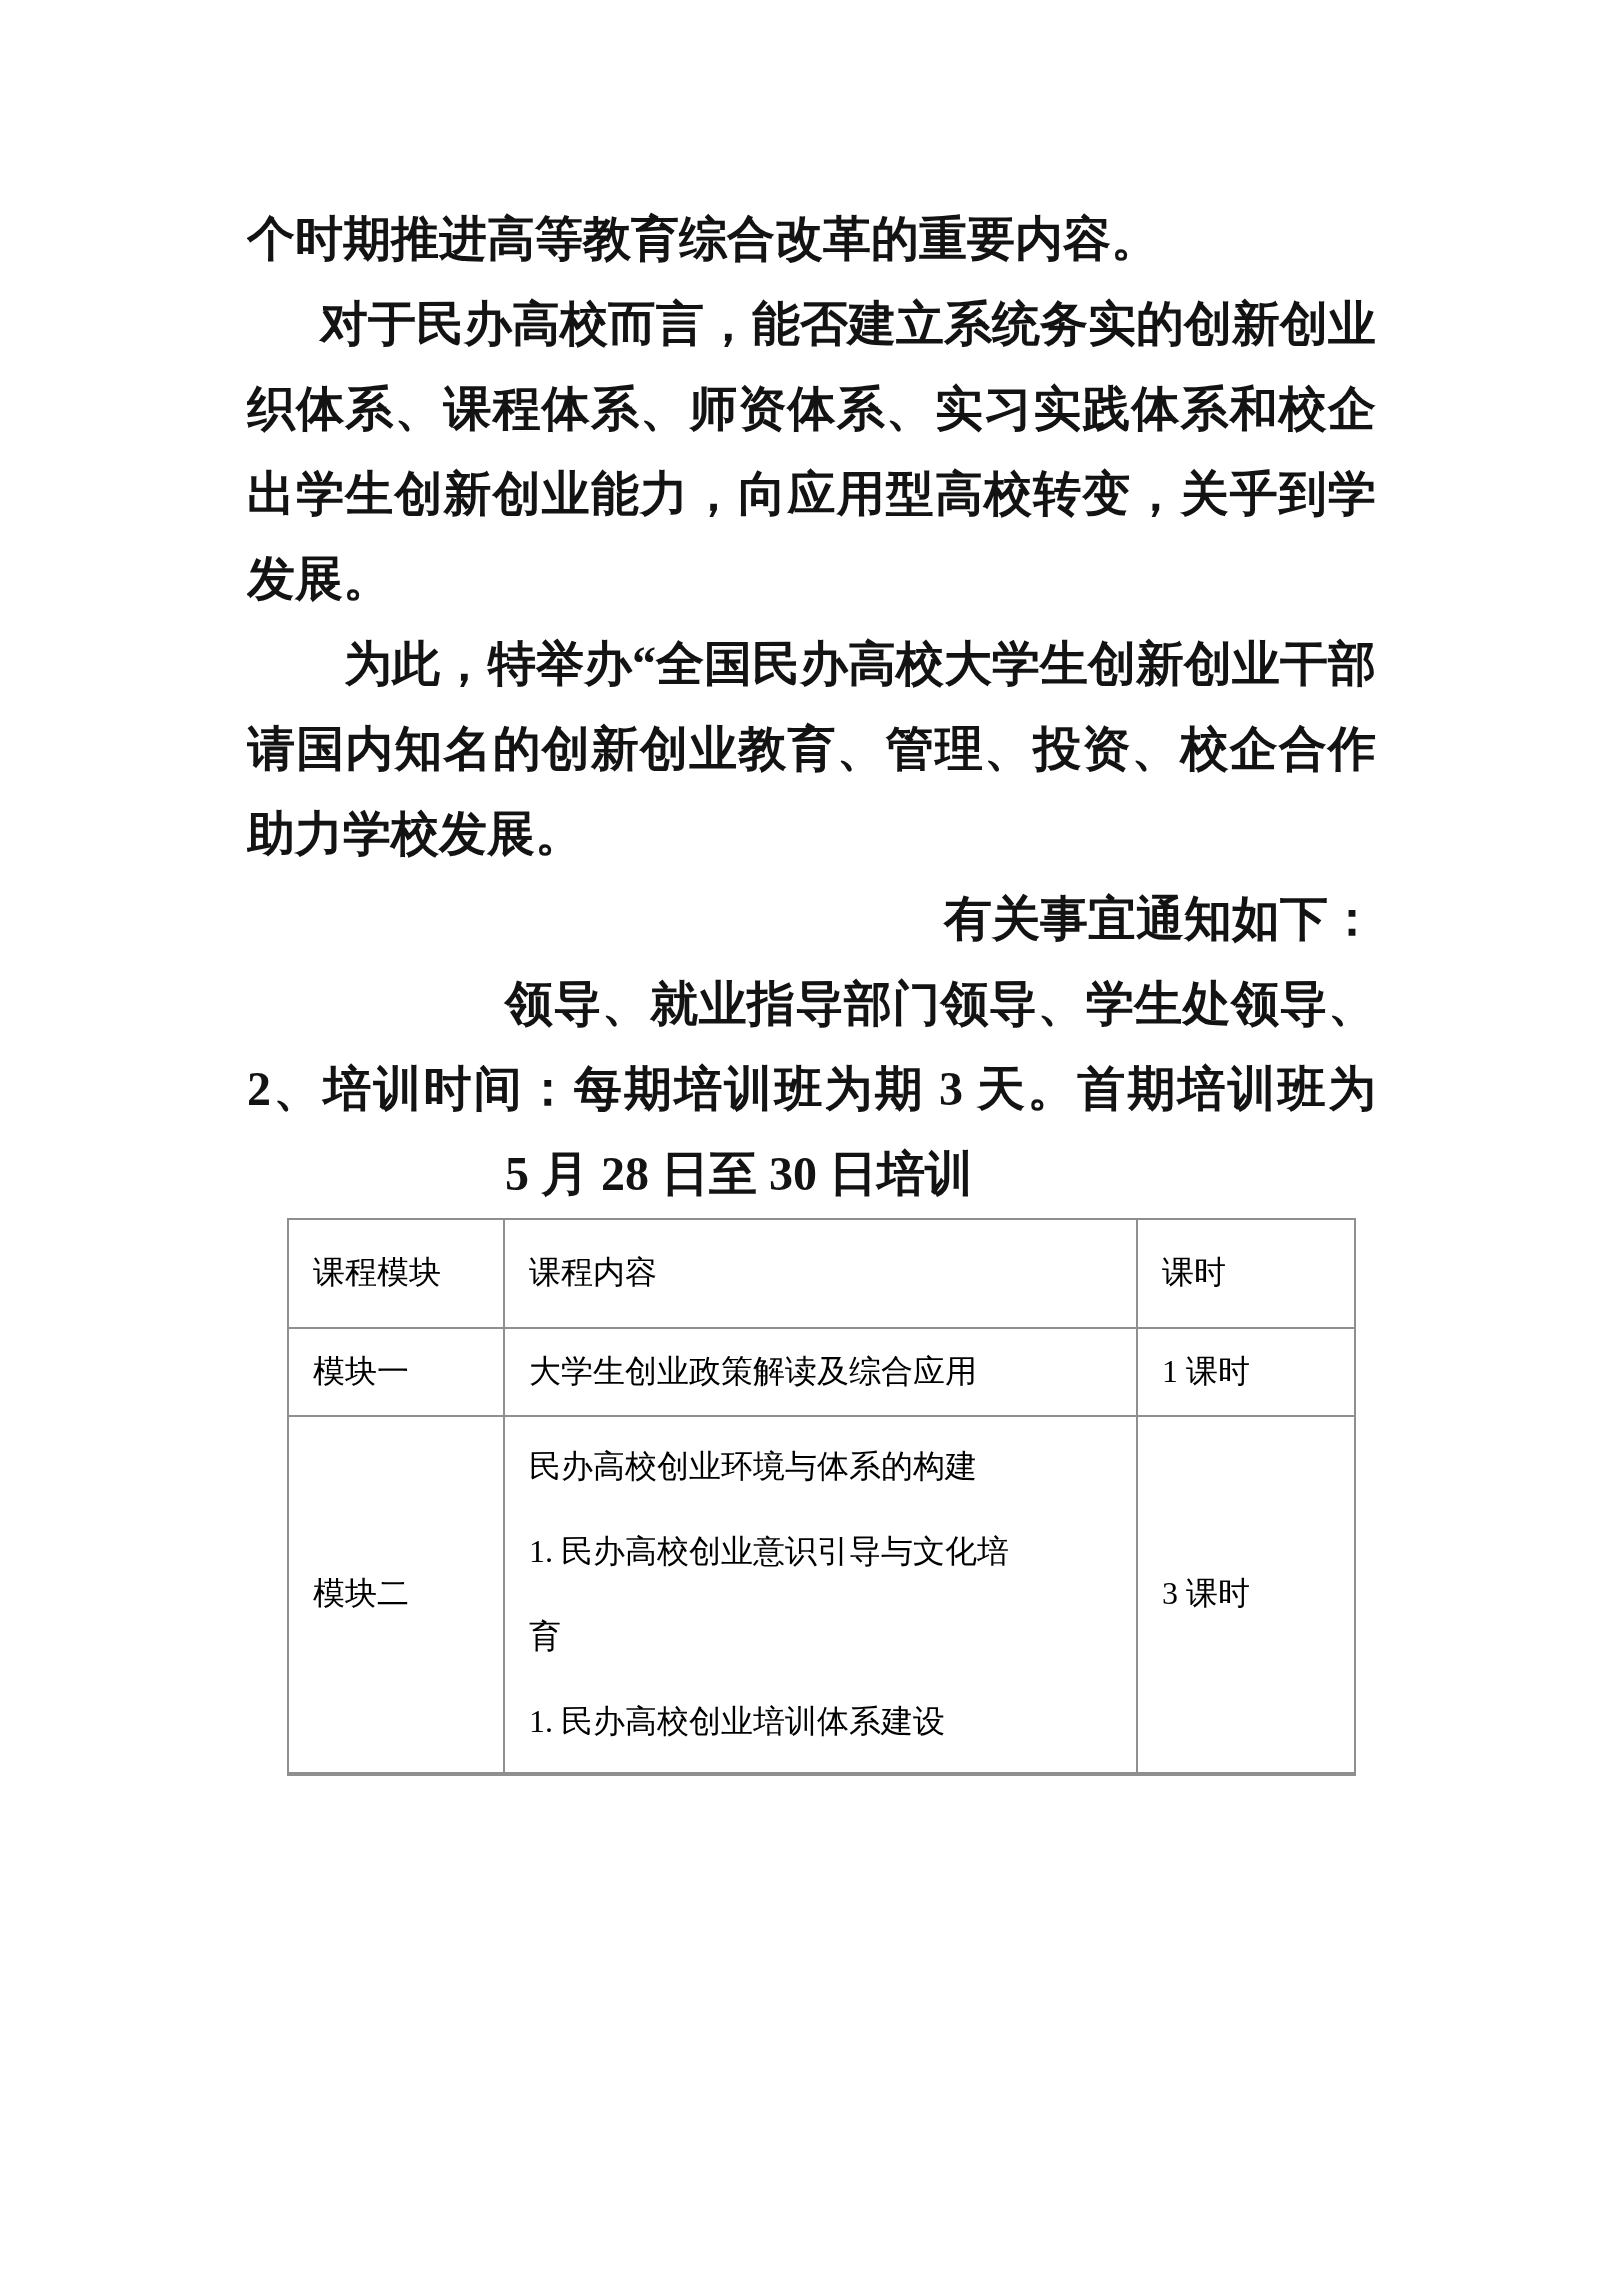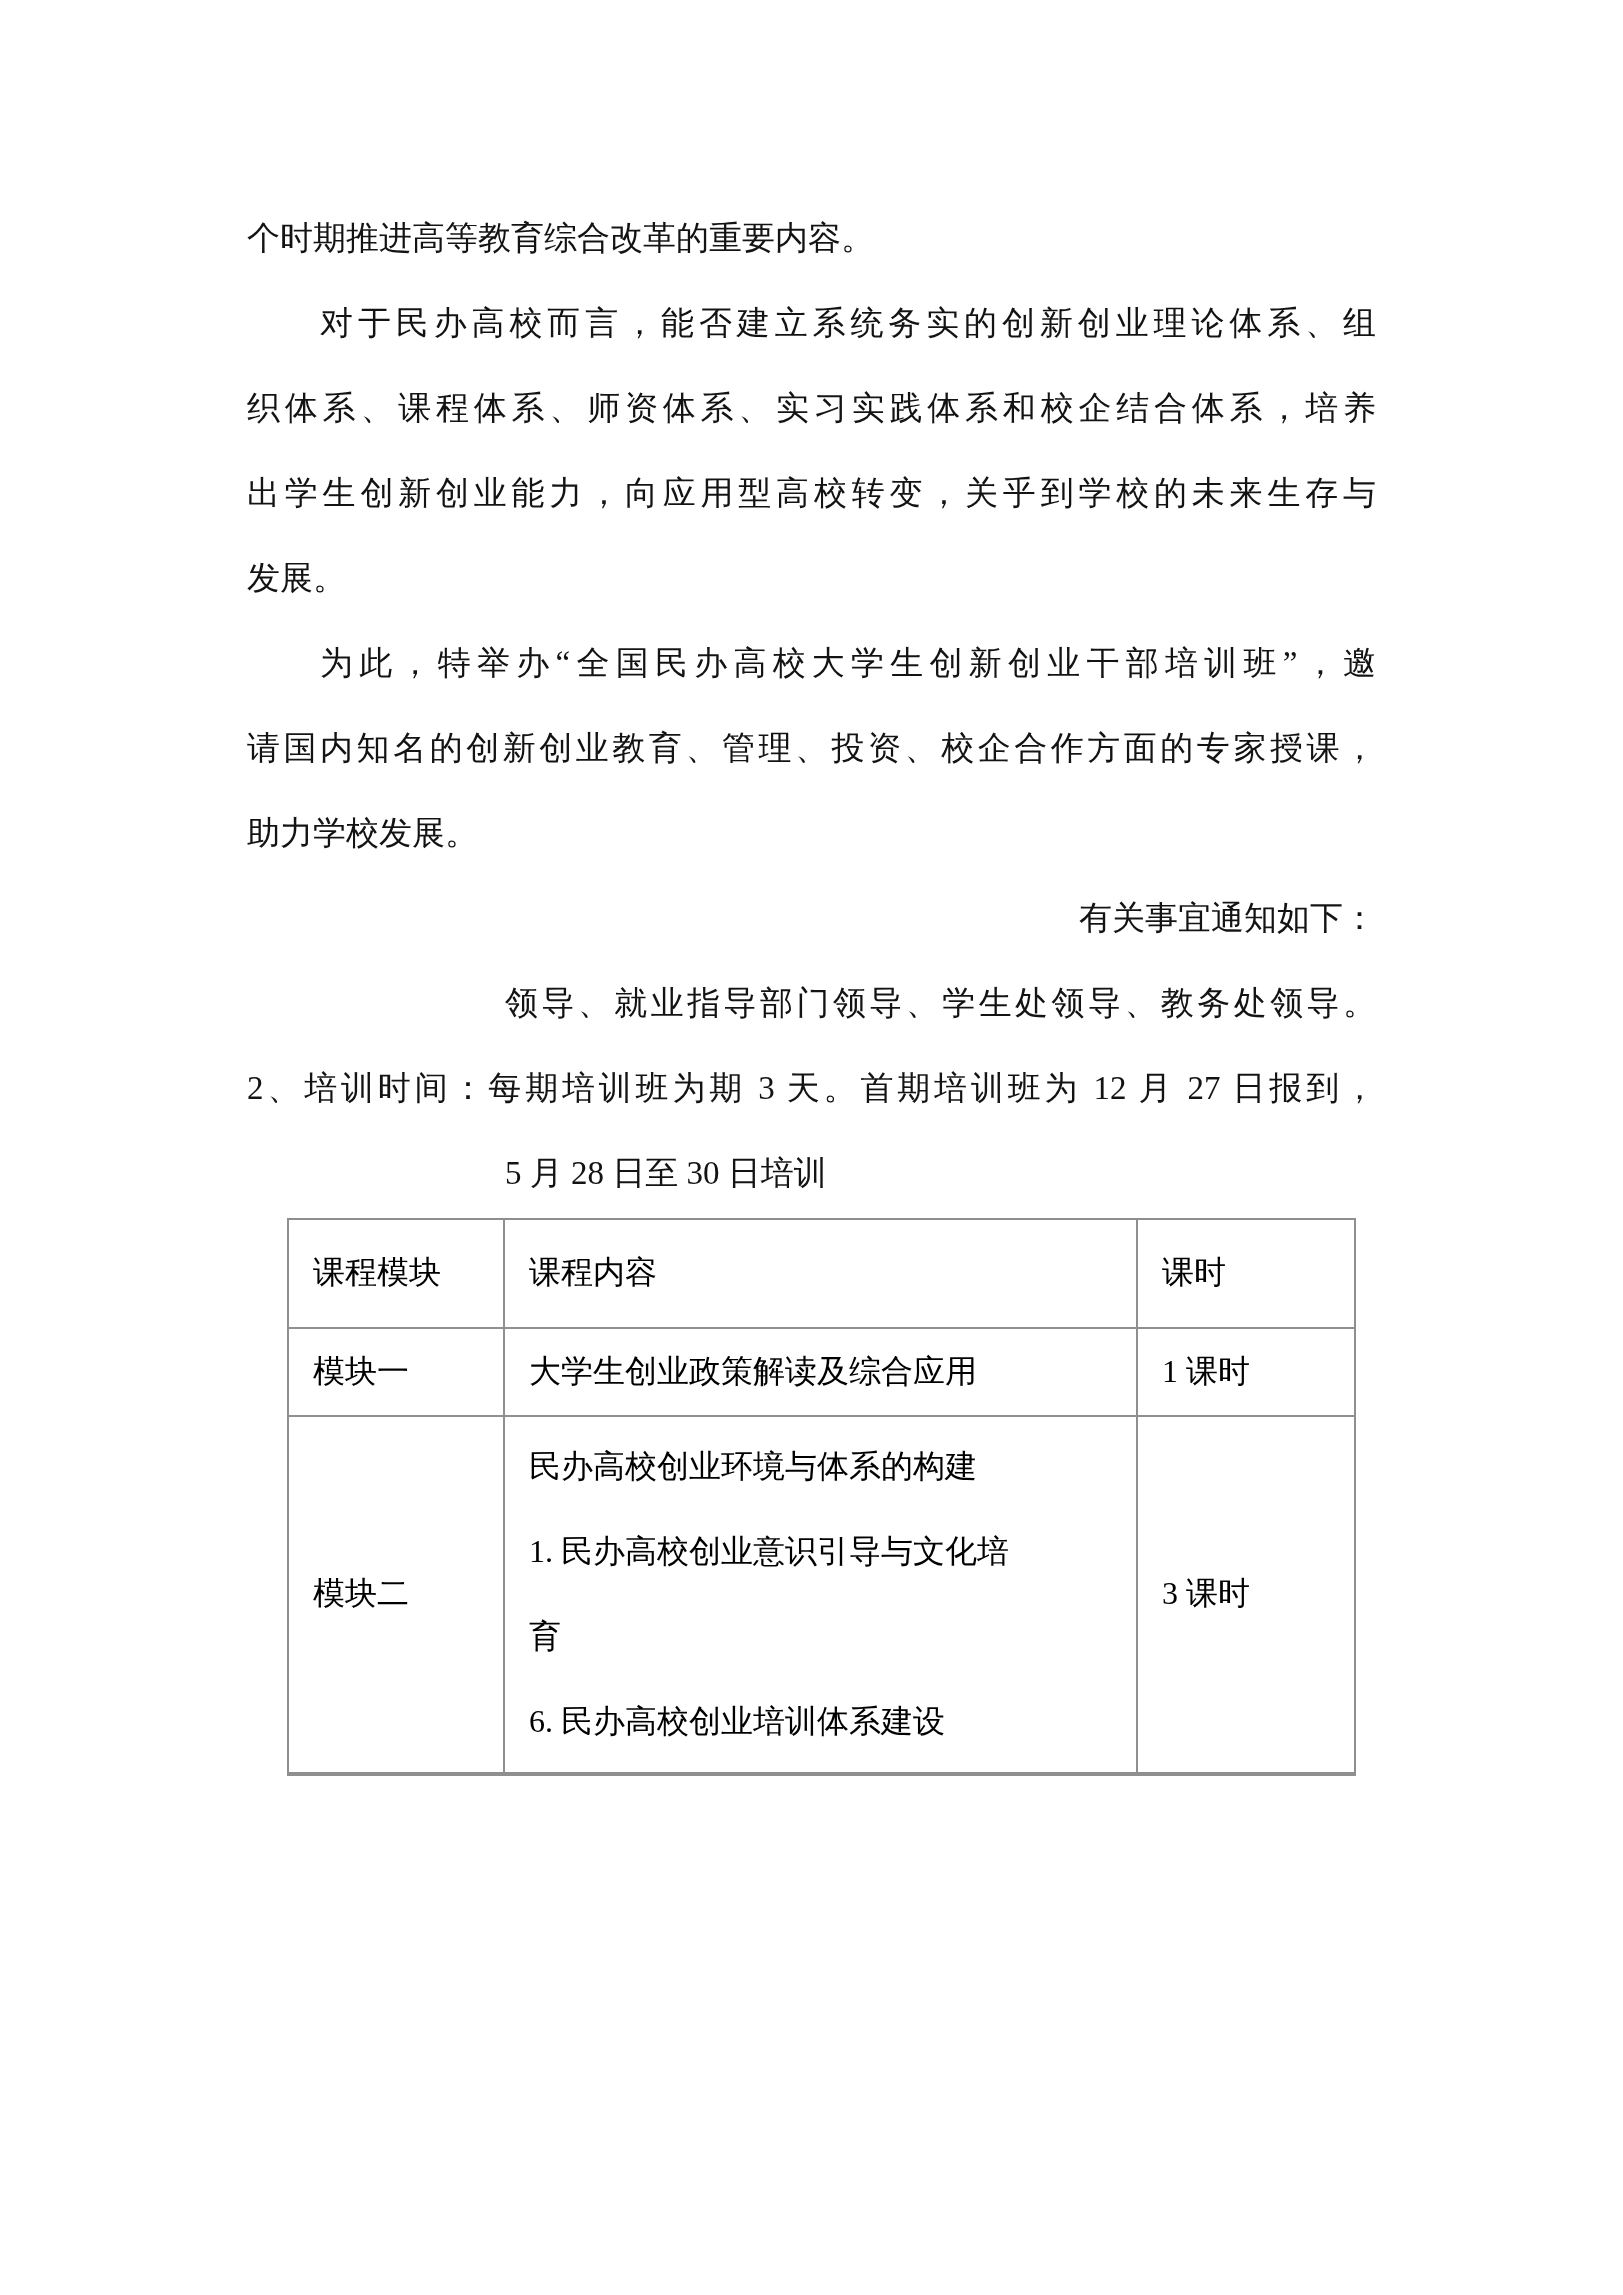--- a/index.html
+++ b/index.html
@@ -16,23 +16,24 @@
   }
   .page {
     position: absolute;
     left: 247px;
     top: 196px;
     width: 1129px;
   }
   .line {
     height: 85px;
     line-height: 85px;
-    font-size: 33px;
+    font-size: 48px;
     overflow: hidden;
     white-space: nowrap;
+    font-weight: bold;
   }
   
   .line.flush {
     white-space: normal;
     text-align: justify;
     text-align-last: justify;
   }
   
   .line.indent {
     text-indent: 73px;
@@ -104,21 +105,21 @@
           <div class="cell-line">大学生创业政策解读及综合应用</div>
         </td>
         <td>1 课时</td>
       </tr>
       <tr class="row-2">
         <td>模块二</td>
         <td>
           <div class="cell-line">民办高校创业环境与体系的构建</div>
           <div class="cell-line">1. 民办高校创业意识引导与文化培</div>
           <div class="cell-line">育</div>
-          <div class="cell-line">6. 民办高校创业培训体系建设</div>
+          <div class="cell-line">1. 民办高校创业培训体系建设</div>
         </td>
         <td>3 课时</td>
       </tr>
     </tbody>
   </table>
 
 </div>
 
 
 </body></html>

